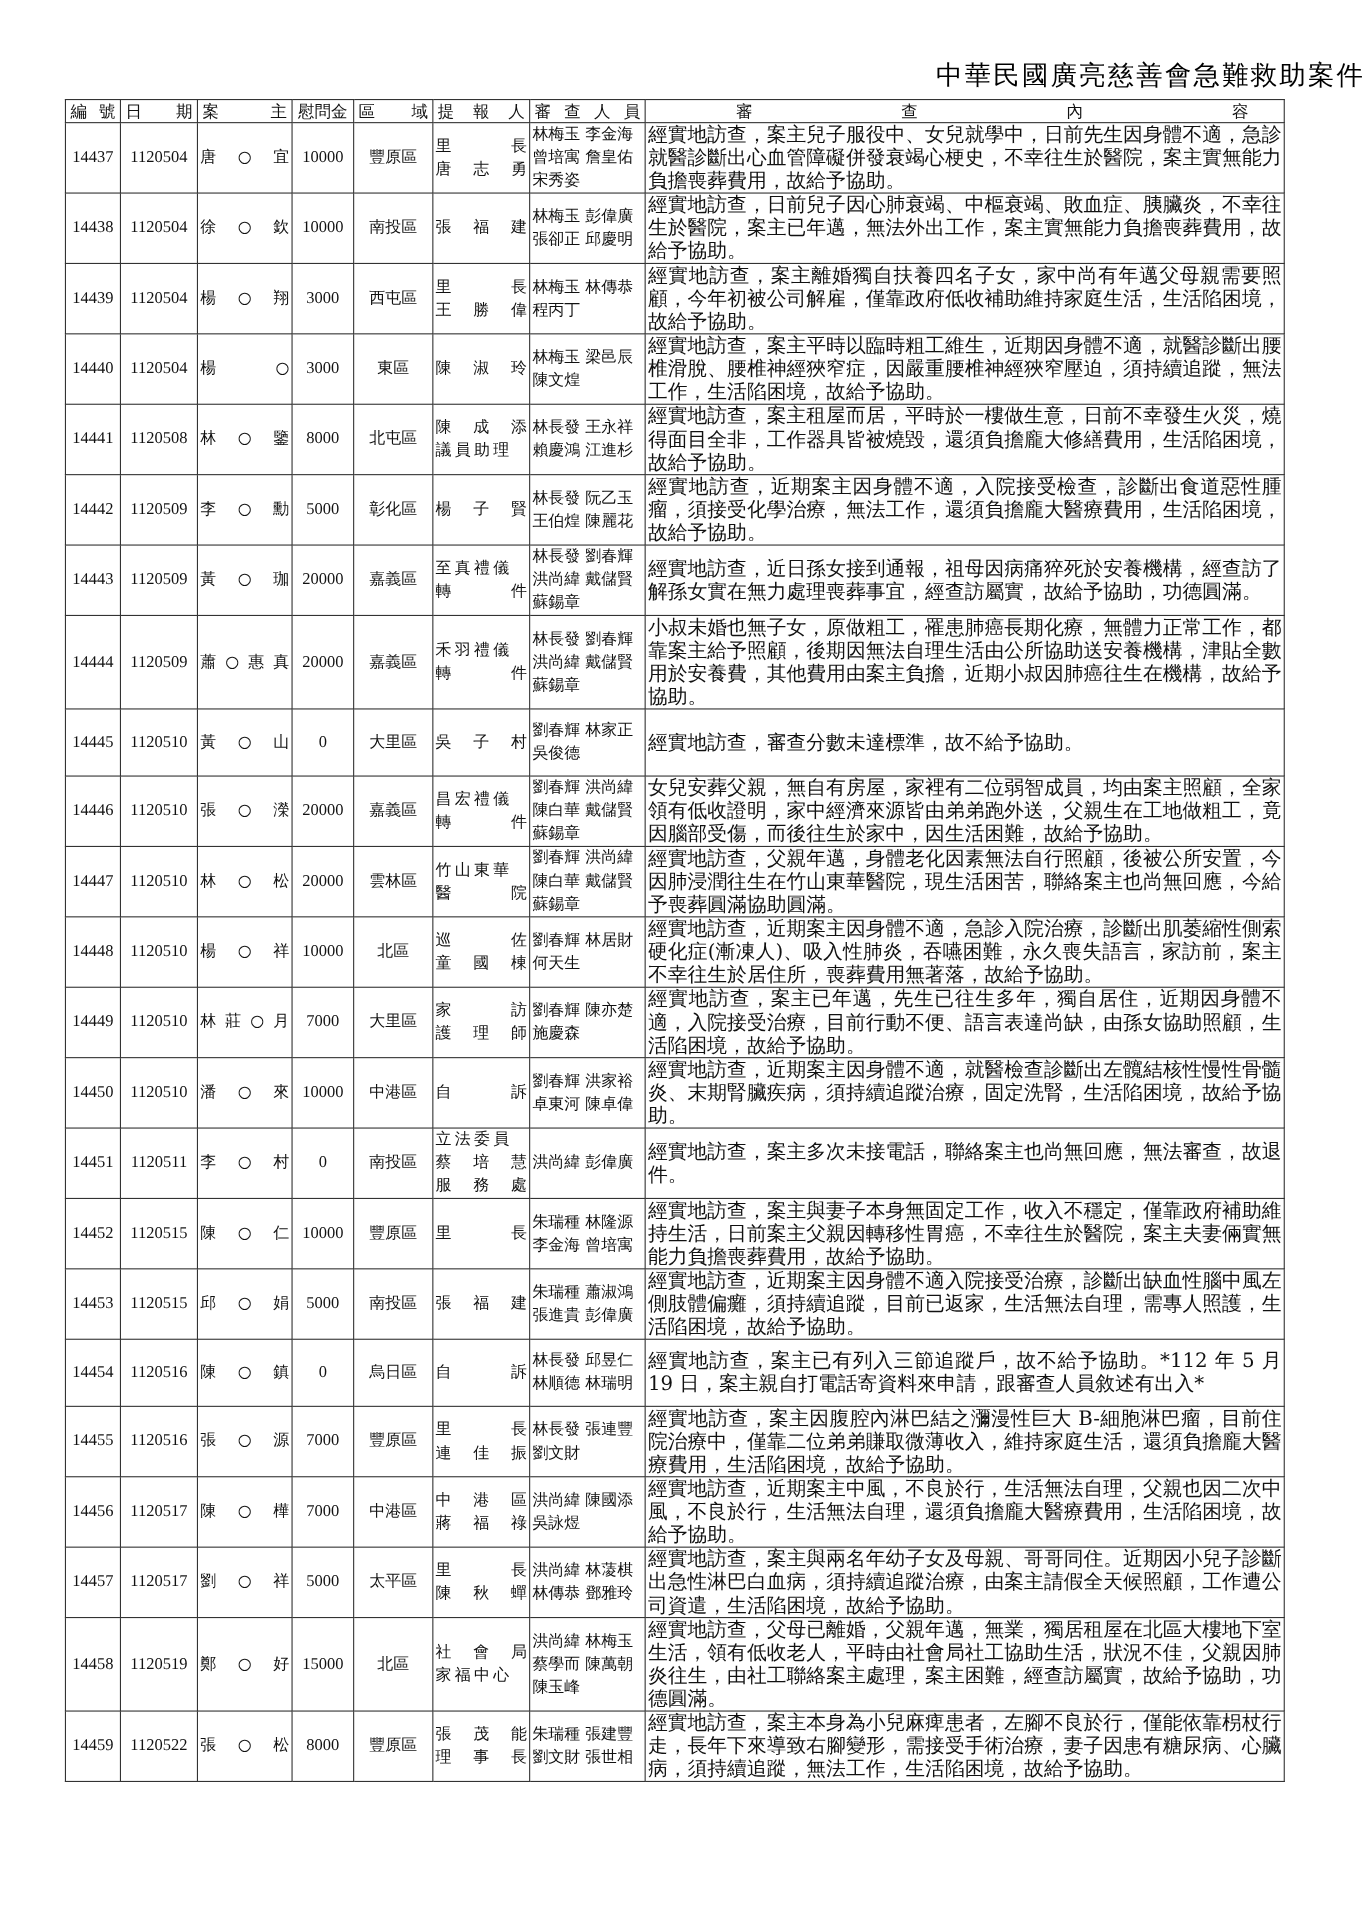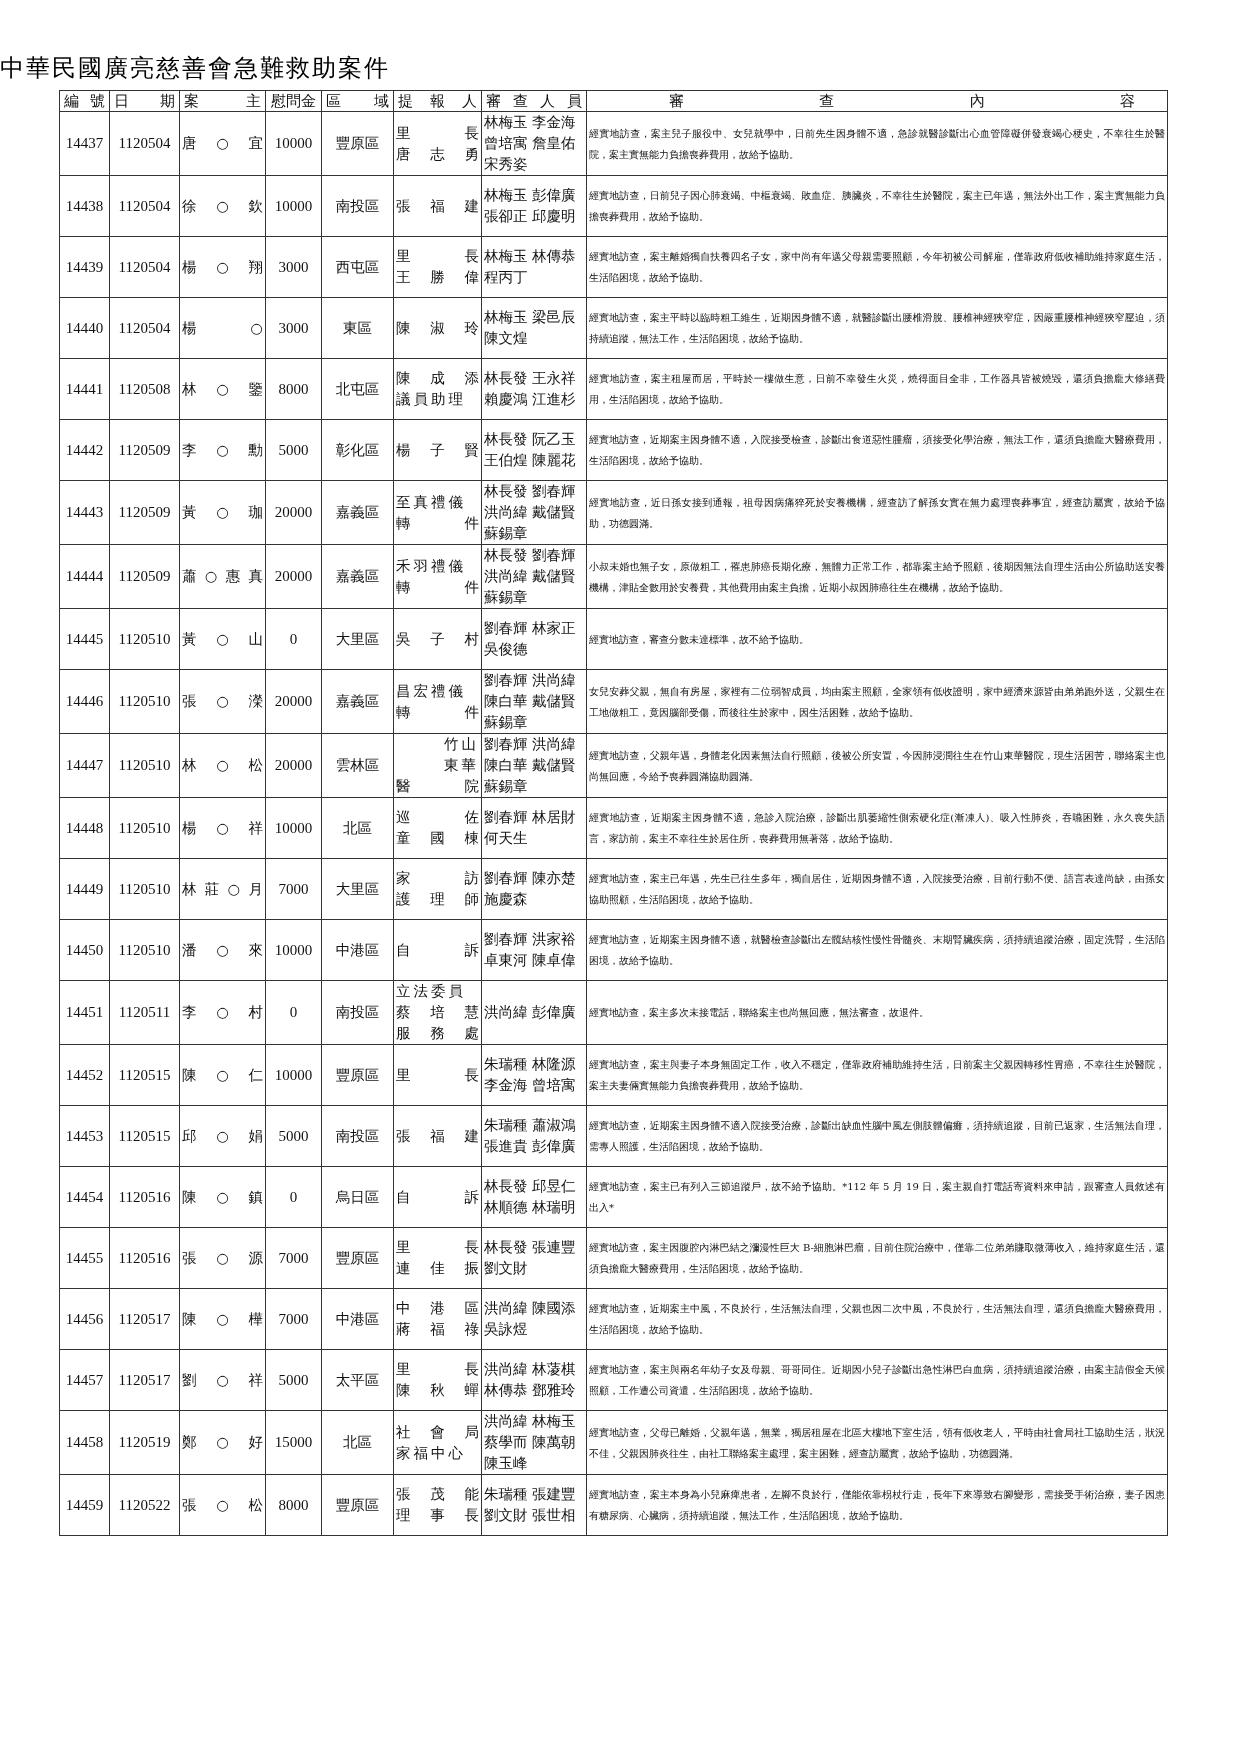--- a/index.html
+++ b/index.html
@@ -1,28 +1,28 @@
 <!DOCTYPE html>
 <html><head>
 <meta charset="utf-8">
 <style>
   html, body { margin: 0; padding: 0; background: #ffffff; }
   body { width: 1241px; height: 1755px; position: relative; font-family: "DejaVu Serif", "Liberation Serif", serif; color: #111; }
-  .title { position: absolute; top: 52px; left: 0; width: 1241px; text-align: left; font-family: "DejaVu Sans", "Liberation Sans", sans-serif; font-size: 24px; letter-spacing: 2px; color: #000; }
+  .title { position: absolute; top: 52px; left: 0; width: 1241px; text-align: right; font-family: "DejaVu Sans", "Liberation Sans", sans-serif; font-size: 24px; letter-spacing: 2px; color: #000; }
   table.cases { position: absolute; top: 90px; left: 59px; width: 1109px; border-collapse: collapse; table-layout: fixed; font-size: 14.5px; line-height: 21px; }
   table.cases td, table.cases th { border: 1.5px solid #333; padding: 0 2px; vertical-align: middle; overflow: hidden; }
   table.cases th { font-weight: normal; height: 20px; font-size: 15px; line-height: 18px; letter-spacing: 0; }
   .hd { display: flex; justify-content: space-between; padding: 0 2px; }
   td.num, td.date, td.amt { text-align: center; font-family: "Liberation Serif", "DejaVu Serif", serif; font-size: 15px; }
   td.area { text-align: center; }
   .spread { display: flex; justify-content: space-between; }
   td.reporter .line { display: flex; justify-content: space-between; }
   td.reviewers { padding-left: 2px; }
   td.reviewers .rv { white-space: nowrap; }
-  td.desc { padding: 2px 4px; font-size: 10px; line-height: 21px; text-align: justify; }
+  td.desc { padding: 2px 4px; font-size: 18px; line-height: 21px; text-align: justify; }
   tr.row { height: 61px; }
 </style>
 </head>
 <body>
 
 <div class="title">中華民國廣亮慈善會急難救助案件</div>
 
 <table class="cases">
   <colgroup>
     <col style="width:50px">
@@ -365,21 +365,21 @@
     <td class="applicant">
           <div class="spread">
             <span>林</span>
             <span>○</span>
             <span>松</span>
           </div>
         </td>
     <td class="amt">20000</td>
     <td class="area">雲林區</td>
     <td class="reporter">
-          <div class="line" style="letter-spacing: 3px; margin-left: 48px;">
+          <div class="line" style="letter-spacing: 3px;">
             <span>竹山東華</span>
           </div>
           <div class="line">
             <span>醫</span>
             <span>院</span>
           </div>
         </td>
     <td class="reviewers">
           <div class="rv">劉春輝 洪尚緯</div>
           <div class="rv">陳白華 戴儲賢</div>

